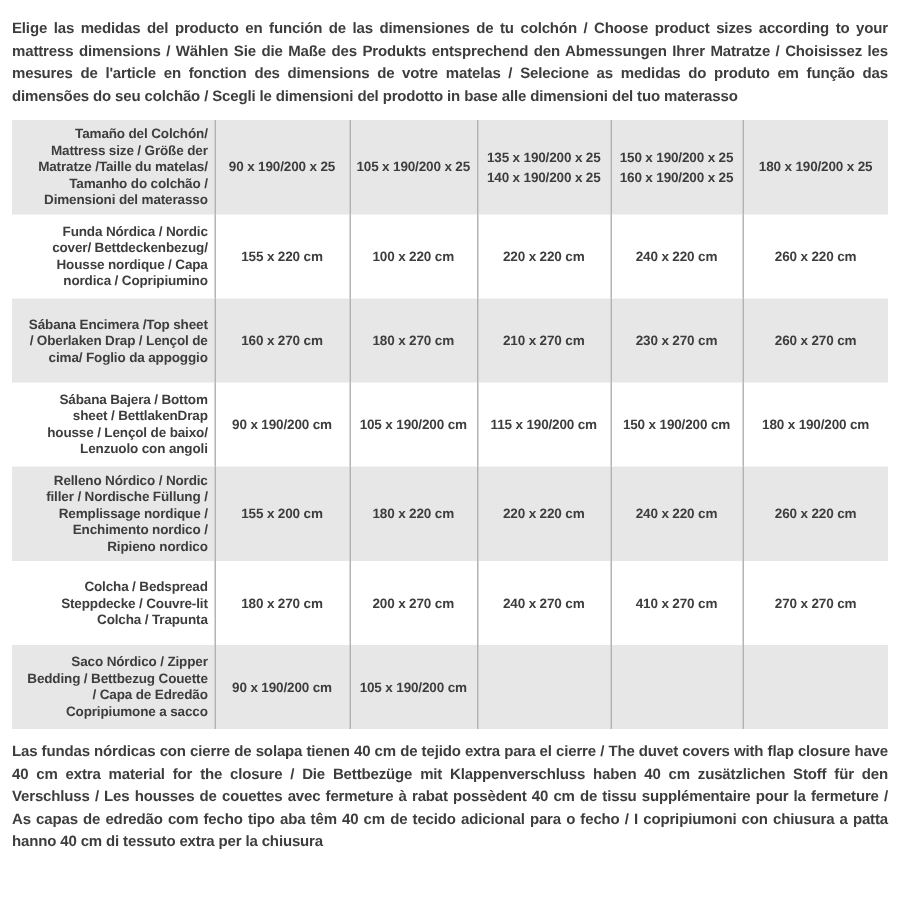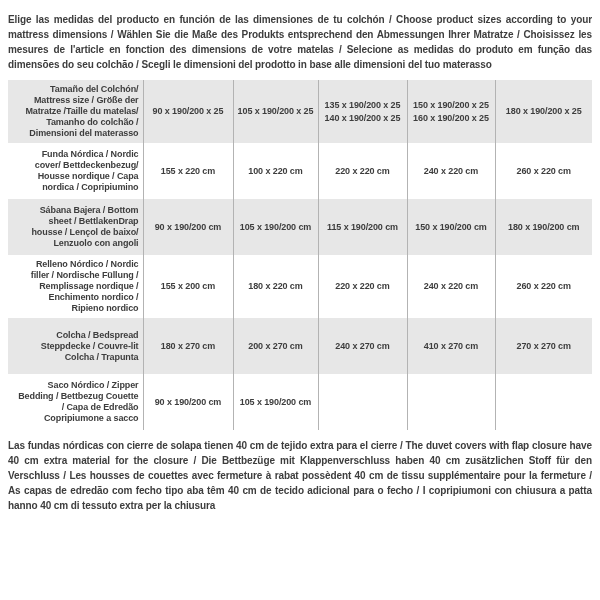--- a/index.html
+++ b/index.html
@@ -61,20 +61,28 @@
         </tr>
         <tr>
           <td class="label-cell">Funda Nórdica /  Nordic cover/ Bettdeckenbezug/ Housse nordique  / Capa nordica / Copripiumino</td>
           <td class="value-cell">155 x 220 cm</td>
           <td class="value-cell">100 x 220 cm</td>
           <td class="value-cell">220 x 220 cm</td>
           <td class="value-cell">240 x 220 cm</td>
           <td class="value-cell">260 x 220 cm</td>
         </tr>
         <tr>
+          <td class="label-cell">Sábana Encimera /Top sheet / Oberlaken Drap / Lençol de cima/ Foglio da appoggio</td>
+          <td class="value-cell">160 x 270 cm</td>
+          <td class="value-cell">180 x 270 cm</td>
+          <td class="value-cell">210 x 270 cm</td>
+          <td class="value-cell">230 x 270 cm</td>
+          <td class="value-cell">260 x 270 cm</td>
+        </tr>
+        <tr>
           <td class="label-cell">Sábana Bajera / Bottom sheet / BettlakenDrap housse / Lençol de baixo/ Lenzuolo con angoli</td>
           <td class="value-cell">90 x 190/200 cm</td>
           <td class="value-cell">105 x 190/200 cm</td>
           <td class="value-cell">115 x 190/200 cm</td>
           <td class="value-cell">150 x 190/200 cm</td>
           <td class="value-cell">180 x 190/200 cm</td>
         </tr>
         <tr>
           <td class="label-cell">Relleno Nórdico / Nordic filler / Nordische Füllung / Remplissage nordique / Enchimento nordico / Ripieno nordico</td>
           <td class="value-cell">155 x 200 cm</td>

